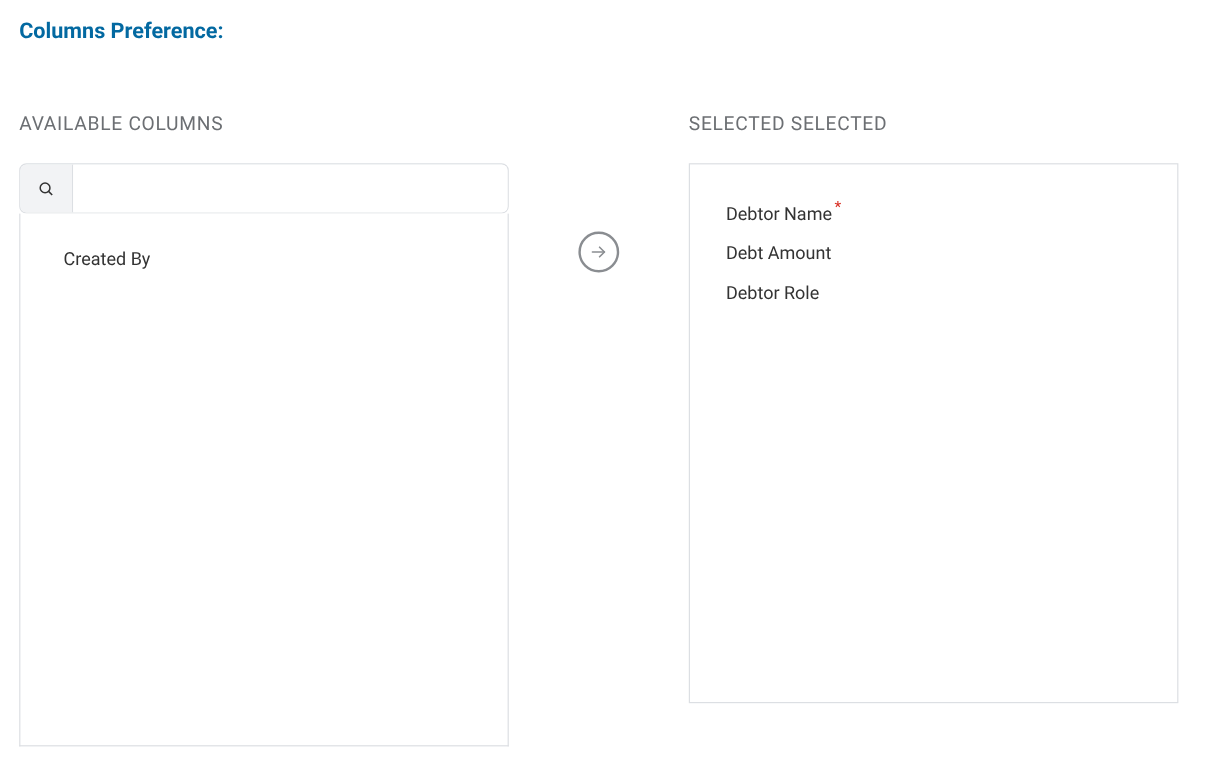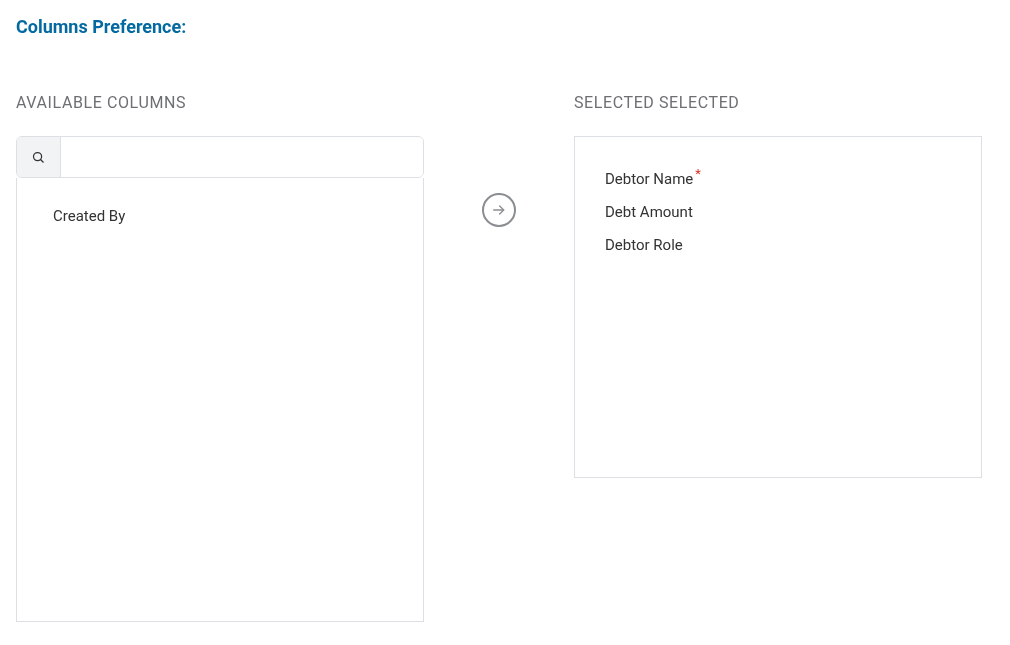--- a/index.html
+++ b/index.html
@@ -78,21 +78,21 @@
     .listbox {
       border: 1px solid #dcdfe3;
       border-top: none;
       background: #fff;
     }
     .listbox-left {
       height: 444px;
       padding: 22px 36px;
     }
     .listbox-right {
-      height: 342px;
+      height: 450px;
       padding: 22px 30px;
       border-top: 1px solid #dcdfe3;
     }
     .list-item {
       font-size: 15px;
       color: #333;
       line-height: 1.4;
       padding: 6px 0;
       cursor: pointer;
     }

